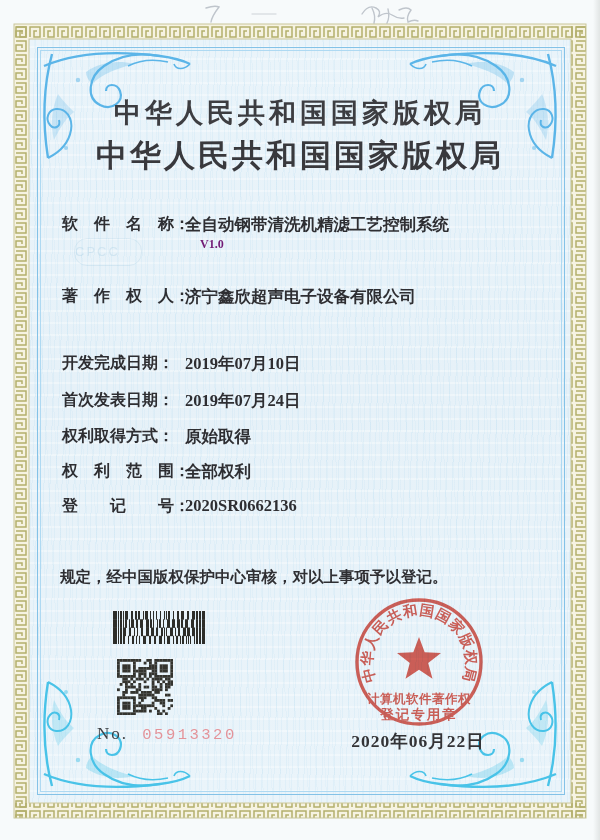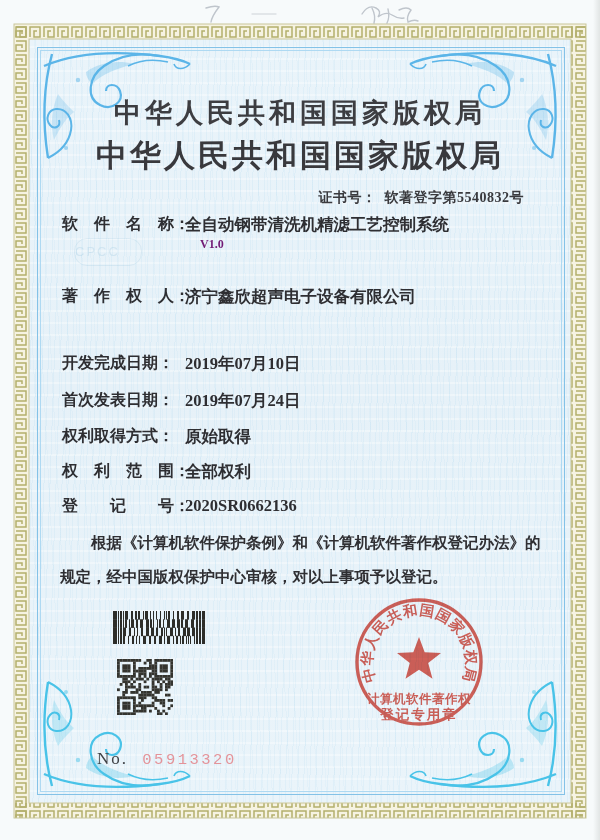--- a/index.html
+++ b/index.html
@@ -52,21 +52,21 @@
 
   
   .stmt{position:absolute;left:60px;width:492px;font-size:15.5px;font-weight:600;
     color:#2f2f33;white-space:nowrap;}
   .stmt.l1{top:533px;padding-left:31px;}
   .stmt.l2{top:567px;}
 
   
   #barcode-svg{position:absolute;left:113px;top:611px;}
   #qr-svg{position:absolute;left:117px;top:659px;}
-  .serial{position:absolute;left:97px;top:724px;font-size:17px;color:#3f4246;margin-top:25px;}
+  .serial{position:absolute;left:97px;top:724px;font-size:17px;color:#3f4246;}
   .serial .no{letter-spacing:2px;}
   .serial .digits{font-family:"Liberation Mono","DejaVu Sans Mono",monospace;
     font-size:15.5px;color:#e49399;letter-spacing:2.5px;margin-left:10px;}
 
   
   svg.seal{position:absolute;left:334px;top:577px;width:170px;height:170px;
     mix-blend-mode:multiply;}
   .seal-ring-text{font-family:"Liberation Serif","DejaVu Serif",serif;
     font-size:14.5px;font-weight:bold;fill:#da5348;letter-spacing:1px;}
   .seal-line{font-family:"Liberation Serif","DejaVu Serif",serif;
@@ -136,21 +136,20 @@
       <path d="M252,14 h24" opacity="0.5"></path>
       <path d="M362,14 q6,-10 14,-6 q6,3 2,9 q8,-6 14,-2 t12,3"></path>
       <path d="M372,8 q4,8 2,15 m14,-14 q2,8 -1,14 m12,-13 q8,-4 12,0 q-5,7 -3,12 q6,-3 10,-1"></path>
     </g>
   </svg>
 
   <div class="watermark">CPCC</div>
 
   <div class="authority">中华人民共和国国家版权局</div>
   <div class="cert-title">中华人民共和国国家版权局</div>
-  <div class="cert-no"><span>证书号：</span><span style="margin-left:8px">软著登字第5540832号</span></div>
 
   <div class="row" style="top:214px">
     <span class="flabel">软　件　名　称：</span>
     <span class="fvalue">全自动钢带清洗机精滤工艺控制系统</span>
     <span class="fvalue2">V1.0</span>
   </div>
   <div class="row" style="top:286px">
     <span class="flabel">著　作　权　人：</span>
     <span class="fvalue">济宁鑫欣超声电子设备有限公司</span>
   </div>
@@ -168,21 +167,20 @@
   </div>
   <div class="row" style="top:461px">
     <span class="flabel">权　利　范　围：</span>
     <span class="fvalue">全部权利</span>
   </div>
   <div class="row" style="top:496px">
     <span class="flabel">登　　记　　号：</span>
     <span class="fvalue">2020SR0662136</span>
   </div>
 
-  <div class="stmt l1">根据《计算机软件保护条例》和《计算机软件著作权登记办法》的</div>
   <div class="stmt l2">规定，经中国版权保护中心审核，对以上事项予以登记。</div>
 
   <svg id="barcode-svg" width="92" height="33" viewBox="0 0 92 33">
       <rect x="0" y="0" width="4" height="8.65" fill="#2d2d29"></rect>
       <rect x="5" y="0" width="1" height="8.65" fill="#2d2d29"></rect>
       <rect x="7" y="0" width="2" height="8.65" fill="#2d2d29"></rect>
       <rect x="10" y="0" width="1" height="8.65" fill="#2d2d29"></rect>
       <rect x="12" y="0" width="3" height="8.65" fill="#2d2d29"></rect>
       <rect x="18" y="0" width="2" height="8.65" fill="#2d2d29"></rect>
       <rect x="22" y="0" width="2" height="8.65" fill="#2d2d29"></rect>
@@ -527,15 +525,16 @@
     <g opacity="0.9">
       <circle r="62" fill="none" stroke="#da5348" stroke-width="3.4"></circle>
       <path id="sealArc" d="M -45.4 12.2 A 47 47 0 1 1 45.4 12.2" fill="none"></path>
       <text class="seal-ring-text"><textPath href="#sealArc" startOffset="50%" text-anchor="middle">中华人民共和国国家版权局</textPath></text>
       <path d="M0,-23 L5.7,-7.8 L22,-7.1 L9.2,3 L13.5,18.7 L0,9.7 L-13.5,18.7 L-9.2,3 L-22,-7.1 L-5.7,-7.8 Z" fill="#da5348" transform="translate(0,-2)"></path>
       <text class="seal-line" y="41" x="0" text-anchor="middle" font-size="12.5" letter-spacing="0.5">计算机软件著作权</text>
       <text class="seal-line" y="57" x="0" text-anchor="middle" font-size="13.5" letter-spacing="2">登记专用章</text>
     </g>
   </svg>
 
+  <div class="issue-date">2020年06月22日</div>
 
   <div class="page-edge"></div>
 </div>
 
 </body></html>

